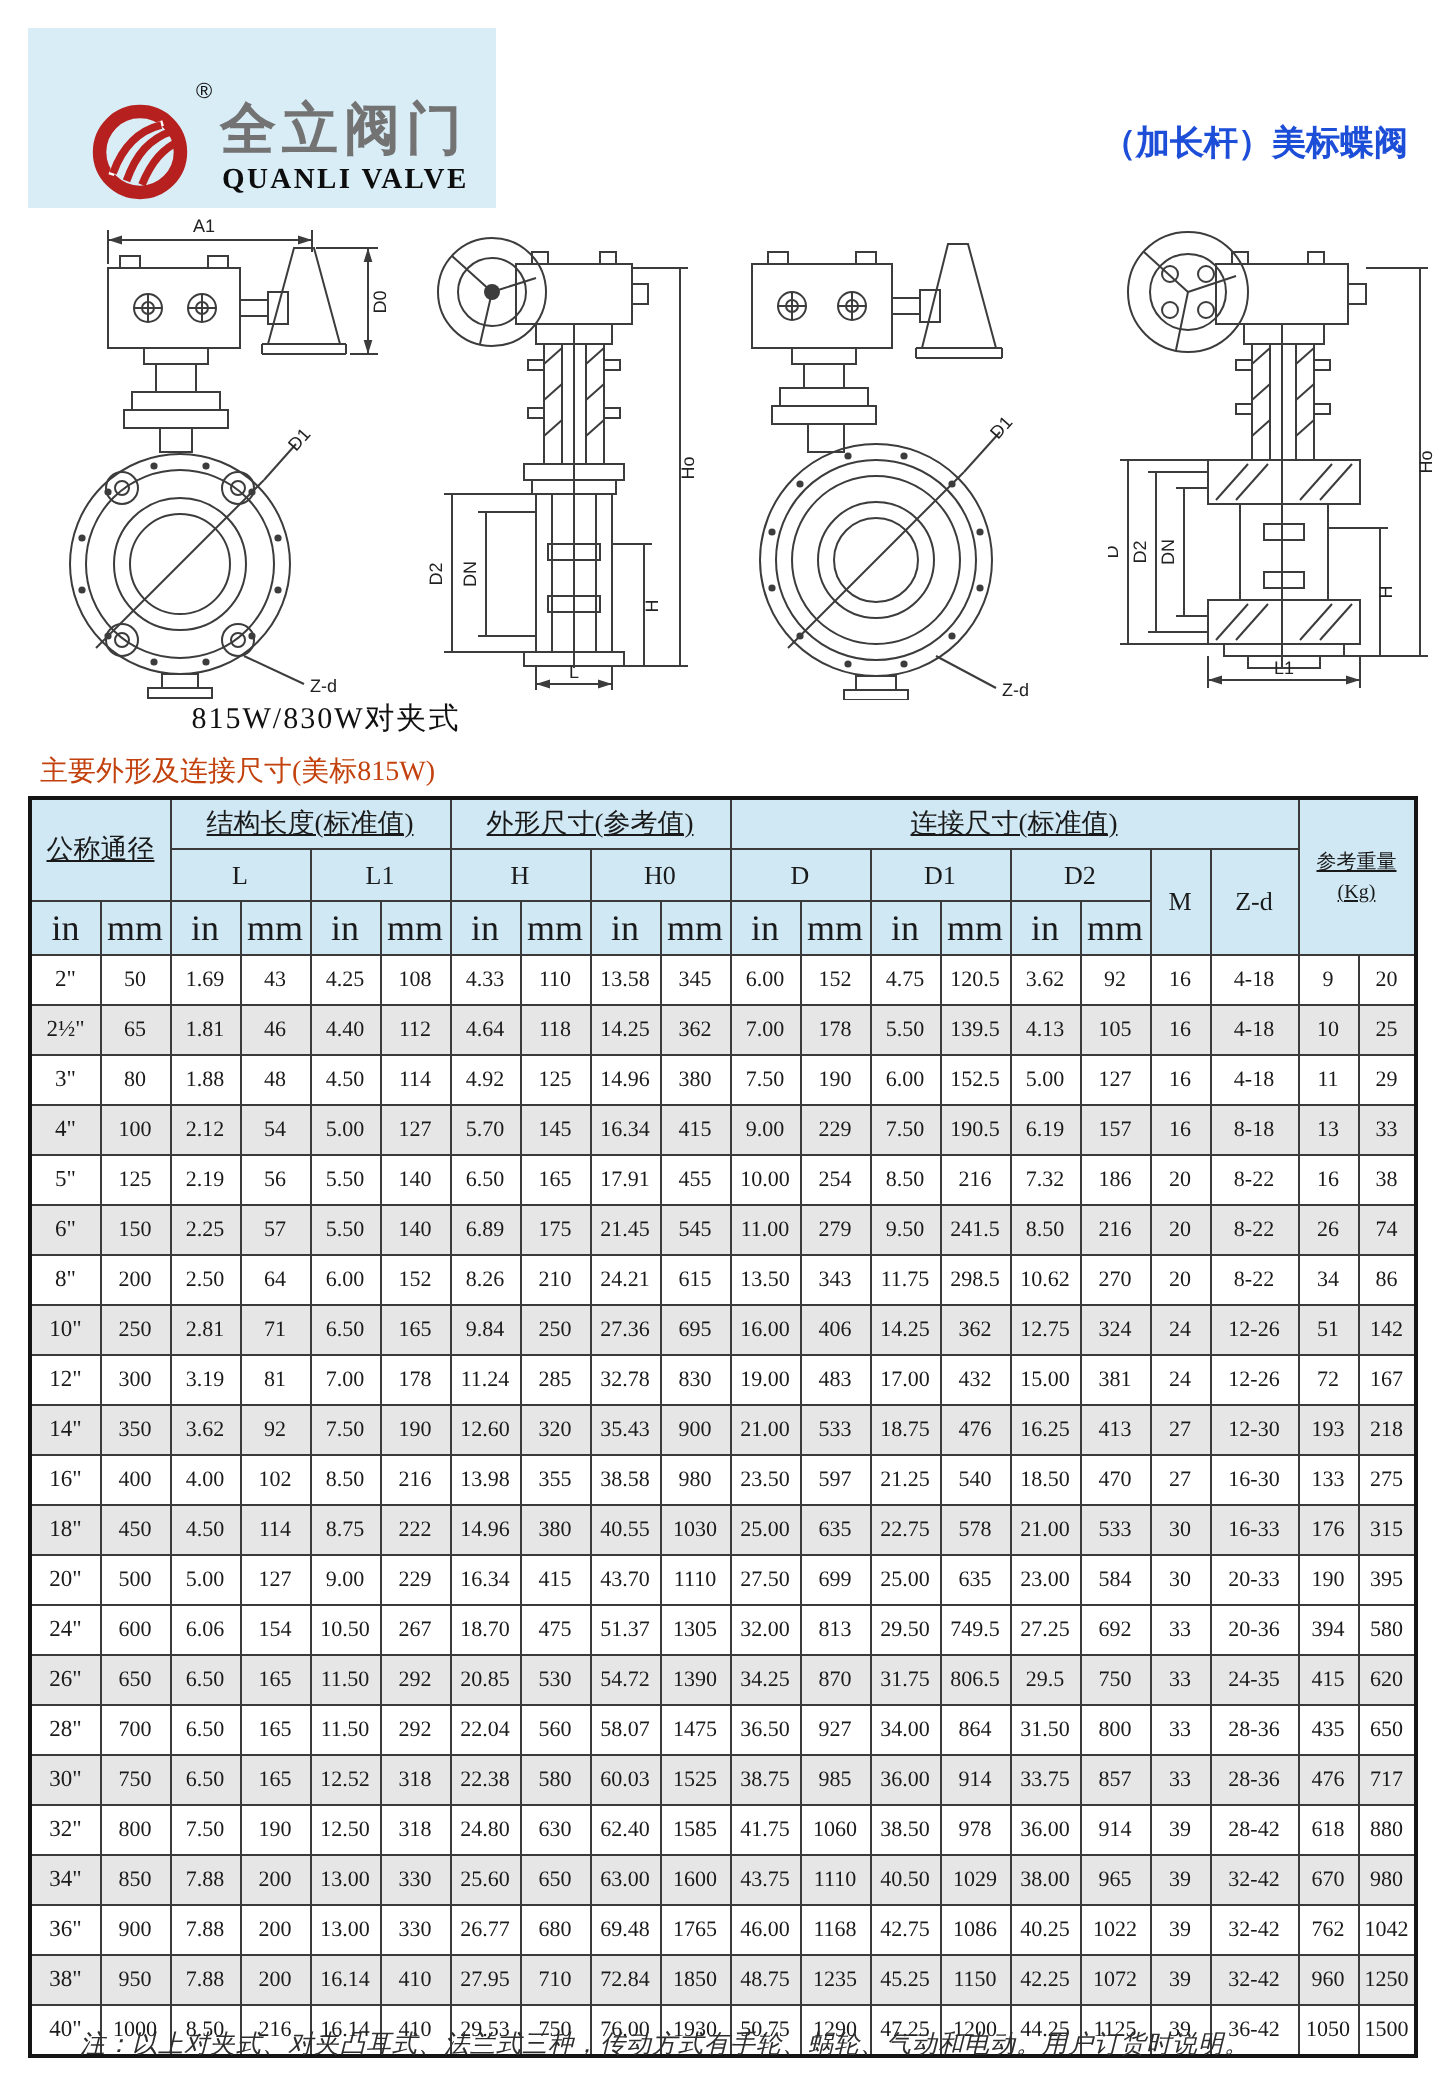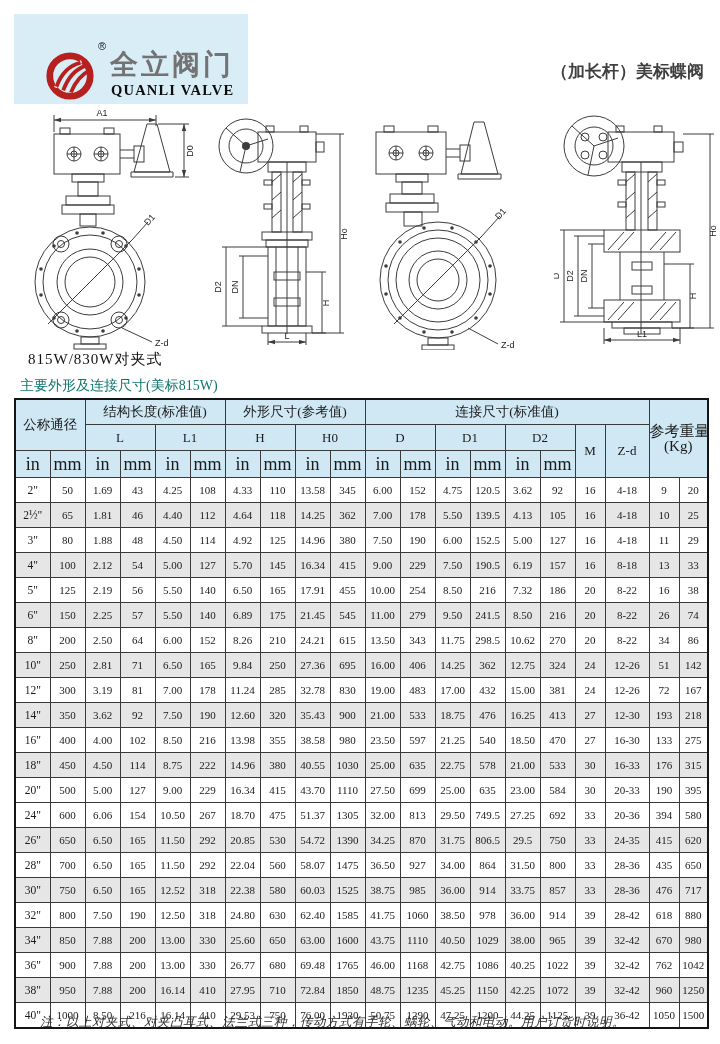--- a/index.html
+++ b/index.html
@@ -5,39 +5,39 @@
   html,body{margin:0;padding:0;}
   body{width:720px;height:1044px;background:#ffffff;font-family:"Liberation Serif",serif;position:relative;overflow:hidden;}
   .page{position:relative;width:720px;height:1044px;background:#fff;}
 
   
   .logo-box{position:absolute;left:14px;top:14px;width:234px;height:90px;background:#d9edf7;}
   .swirl{position:absolute;left:30px;top:36px;}
   .reg{position:absolute;left:84px;top:26px;font-size:11px;color:#111;font-family:"Liberation Sans",sans-serif;}
   .brand-cn{position:absolute;left:96px;top:32px;font-size:28px;font-weight:bold;color:#737373;letter-spacing:3px;font-family:"Liberation Sans",sans-serif;white-space:nowrap;}
   .brand-en{position:absolute;left:97px;top:68px;font-size:14.5px;font-weight:bold;color:#0d0d0d;letter-spacing:1.2px;font-family:Liberation Serif, serif;white-space:nowrap;}
-  .page-title{position:absolute;right:16px;top:60px;font-size:17px;font-weight:bold;color:#404040;font-family:"Liberation Sans",sans-serif;white-space:nowrap;}
+  .page-title{position:absolute;right:16px;top:60px;font-size:17px;font-weight:bold;color:#1d4ed8;font-family:"Liberation Sans",sans-serif;white-space:nowrap;}
 
   
   .drawings{position:absolute;left:14px;top:104px;width:700px;height:274px;}
   .drawings svg{position:absolute;top:0;}
   svg text{font-family:"Liberation Sans",sans-serif;font-size:9px;fill:#222;}
-  .cap{position:absolute;font-size:15px;color:#111;text-align:left;letter-spacing:1px;font-family:"Liberation Serif",serif;}
+  .cap{position:absolute;font-size:15px;color:#111;text-align:center;letter-spacing:1px;font-family:"Liberation Serif",serif;}
   .cap-left{left:14px;top:246px;width:270px;}
   .cap-right{left:346px;top:250px;width:280px;}
 
   
-  .tbl-caption{position:absolute;left:20px;top:377px;font-size:14px;color:#0f766e;text-align:center;}
+  .tbl-caption{position:absolute;left:20px;top:377px;font-size:14px;color:#c2410c;text-align:center;}
   table{position:absolute;left:14px;top:398px;width:694px;border-collapse:collapse;table-layout:fixed;border:2px solid #151515;}
   th,td{border:1px solid #3a3a3a;text-align:center;vertical-align:middle;padding:0;white-space:nowrap;overflow:hidden;color:#1a1a1a;}
   thead th{background:#cfe8f4;font-weight:normal;}
-  .h1 th{height:24px;font-size:13.5px;}
+  .h1 th{height:24px;font-size:13.5px;text-decoration:underline;}
   .h2 th{height:25px;font-size:13px;}
   .h3 th{height:26px;font-size:18px;}
-  .wt div{line-height:15px;font-size:15px;}
+  .wt div{line-height:15px;font-size:10px;}
   tbody td{height:24px;font-size:11px;}
   tbody td:first-child{font-size:11.5px;}
   tbody tr.shaded td{background:#e6e6e6;}
 
   .note{position:absolute;left:16px;top:1014px;font-size:12.5px;font-style:italic;color:#2e2e2e;letter-spacing:0.5px;white-space:nowrap;padding-left:24px;}
 </style>
 </head>
 <body>
 
 <div class="page">

